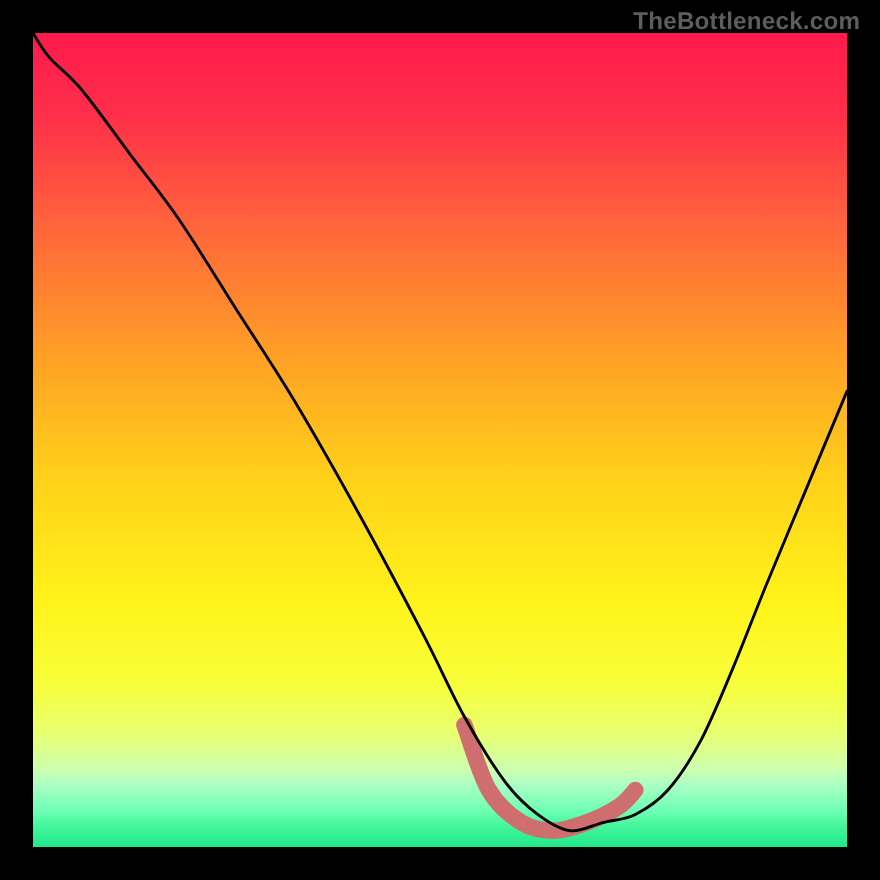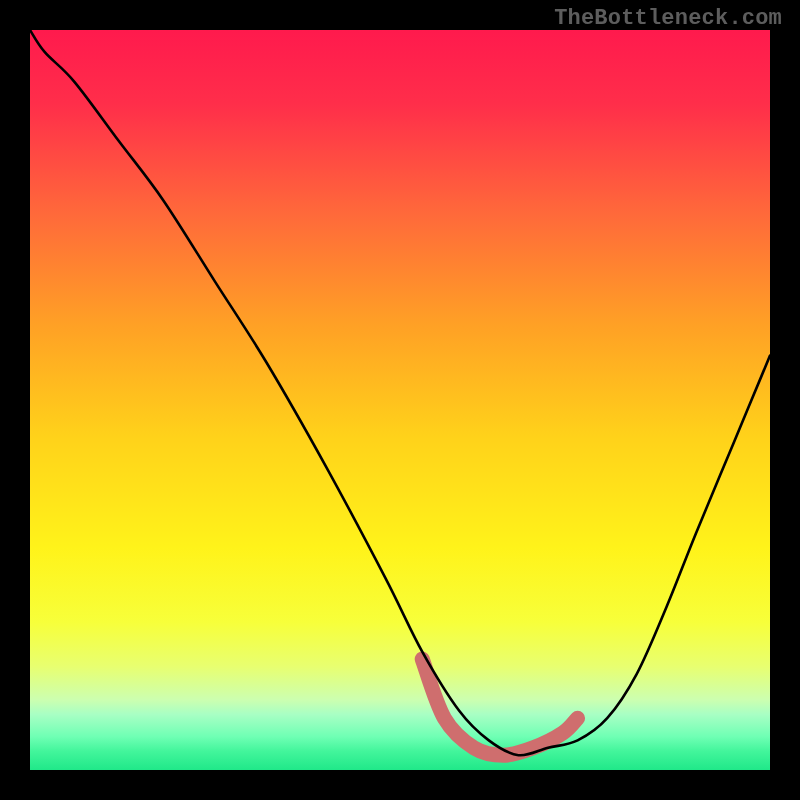--- a/index.html
+++ b/index.html
@@ -9,21 +9,20 @@
     height: 800px;
     background: #000;
     overflow: hidden;
     font-family: Arial, Helvetica, sans-serif;
   }
   .frame {
     position: absolute;
     left: 0; top: 0;
     width: 800px; height: 800px;
     background: #000;
-    font-family: Liberation Mono, monospace;
   }
   .plot-area {
     position: absolute;
     left: 30px;
     top: 30px;
     width: 740px;
     height: 740px;
     overflow: hidden;
   }
   .gradient {

